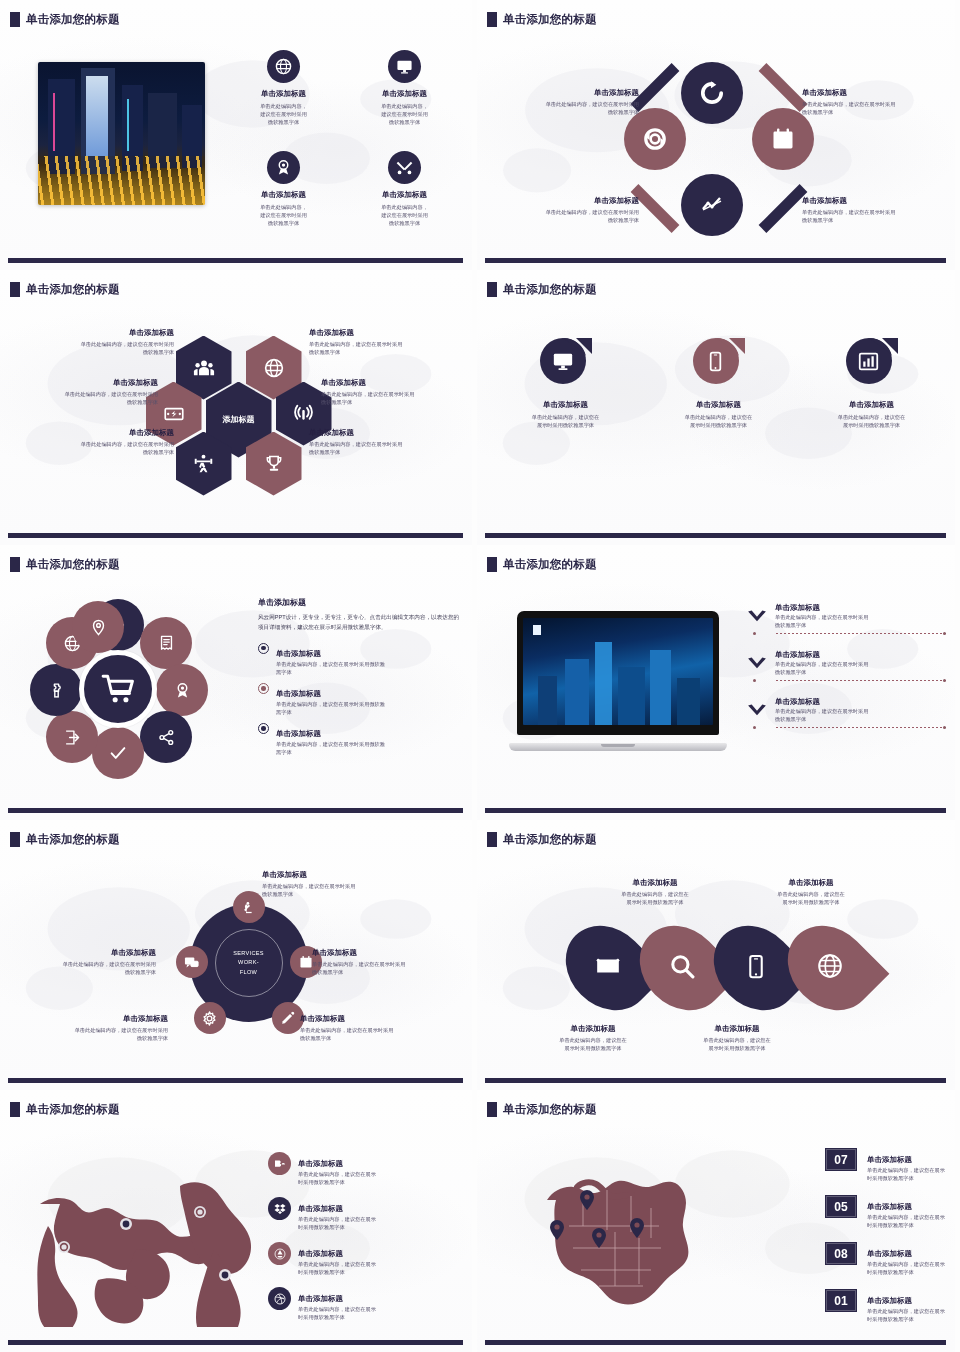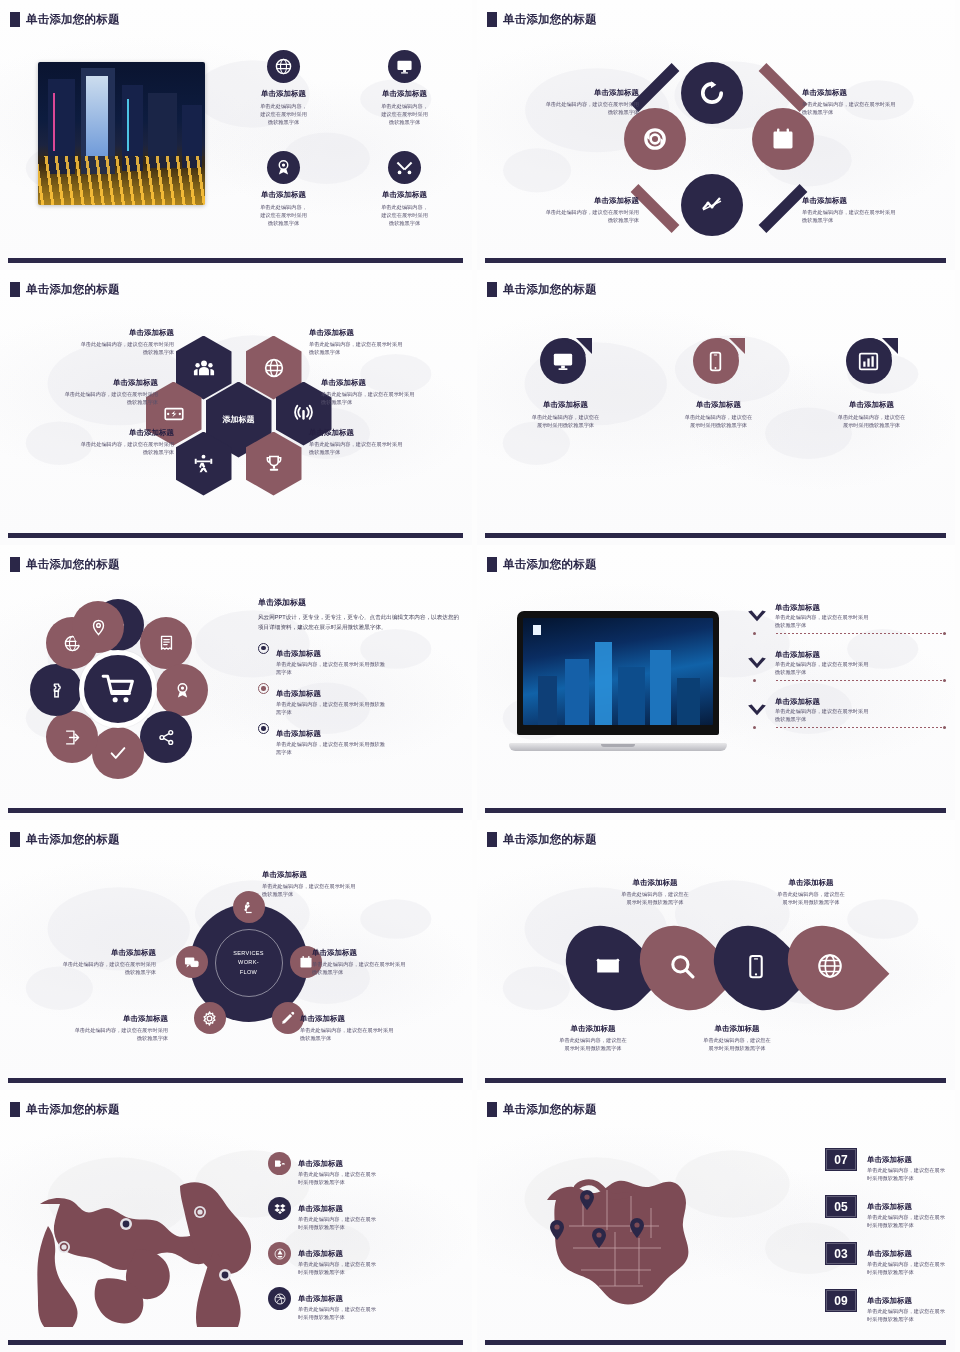--- a/index.html
+++ b/index.html
@@ -1220,29 +1220,29 @@
         </div>
         <div class="m10item">
           <span class="numbox">05</span>
           <span><span class="icon-title">单击添加标题</span>
             <span class="icon-desc" style="display:block">
               <span style="display:block">单击此处编辑内容，建议您在展示</span>
                 <span style="display:block">时采用微软雅黑字体</span>
               </span></span>
         </div>
         <div class="m10item">
-          <span class="numbox">03</span>
+          <span class="numbox">08</span>
           <span><span class="icon-title">单击添加标题</span>
             <span class="icon-desc" style="display:block">
               <span style="display:block">单击此处编辑内容，建议您在展示</span>
                 <span style="display:block">时采用微软雅黑字体</span>
               </span></span>
         </div>
         <div class="m10item">
-          <span class="numbox">09</span>
+          <span class="numbox">01</span>
           <span><span class="icon-title">单击添加标题</span>
             <span class="icon-desc" style="display:block">
               <span style="display:block">单击此处编辑内容，建议您在展示</span>
                 <span style="display:block">时采用微软雅黑字体</span>
               </span></span>
         </div>
       </div>
     </div>
     <div class="footbar"></div>
   </div>

